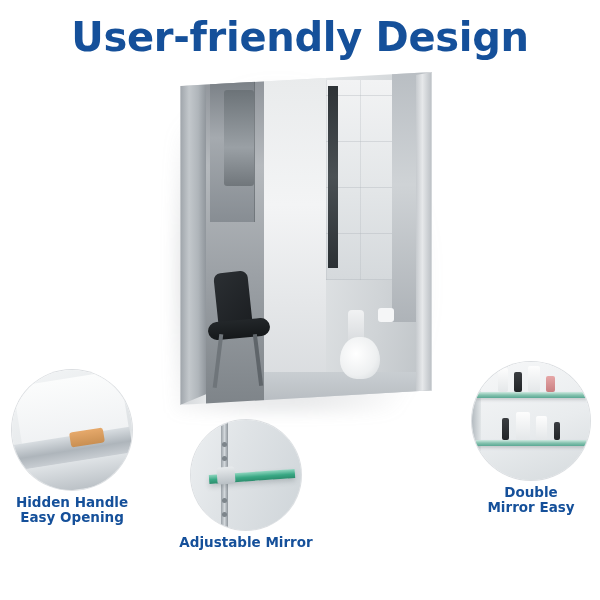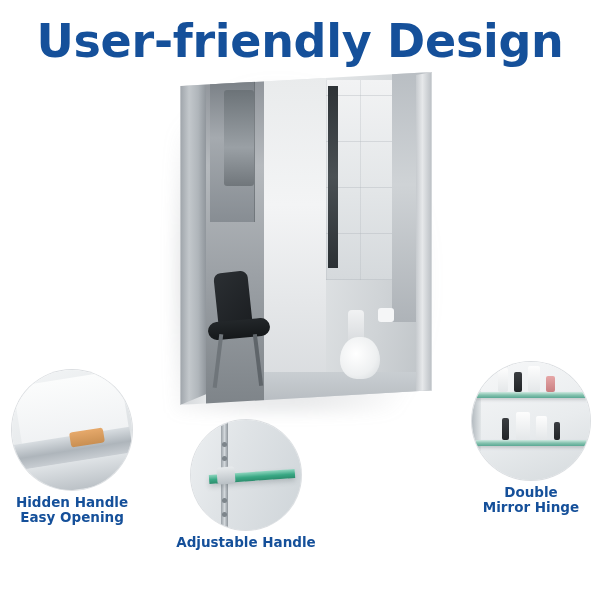--- a/index.html
+++ b/index.html
@@ -21,21 +21,21 @@
     height: 600px;
   }
 
   
   .headline {
     position: absolute;
     top: 14px;
     left: 0;
     width: 600px;
     text-align: center;
-    font-size: 46px;
+    font-size: 40px;
     font-weight: bold;
     letter-spacing: -0.3px;
     color: #15509a;
     font-family: "DejaVu Sans", sans-serif;
   }
 
   
   .hero {
     position: absolute;
     left: 180px;
@@ -353,36 +353,36 @@
     <div class="circle">
       <div class="s-wall"></div>
       <div class="s-post"></div>
       <div class="s-hole" style="top:22px"></div>
       <div class="s-hole" style="top:36px"></div>
       <div class="s-hole" style="top:78px"></div>
       <div class="s-hole" style="top:92px"></div>
       <div class="s-glass"></div>
       <div class="s-clip"></div>
     </div>
-    <div class="flabel">Adjustable Handle</div>
+    <div class="flabel">Adjustable Mirror</div>
   </div>
 
 
   <div class="feature f4">
     <div class="circle">
       <div class="d-back"></div>
       <div class="d-edge"></div>
       <div class="d-shelf" style="top:30px"></div>
       <div class="d-shelf" style="top:78px"></div>
       <div class="d-bottle" style="left:26px; top:6px; width:10px; height:24px;"></div>
       <div class="d-dark" style="left:42px; top:10px; width:8px; height:20px;"></div>
       <div class="d-bottle" style="left:56px; top:4px; width:12px; height:26px;"></div>
       <div class="d-pink" style="left:74px; top:14px; width:9px; height:16px;"></div>
       <div class="d-dark" style="left:30px; top:56px; width:7px; height:22px;"></div>
       <div class="d-bottle" style="left:44px; top:50px; width:14px; height:28px;"></div>
       <div class="d-bottle" style="left:64px; top:54px; width:11px; height:24px;"></div>
       <div class="d-dark" style="left:82px; top:60px; width:6px; height:18px;"></div>
     </div>
     <div class="flabel">Double
-Mirror Hinge</div>
+Mirror Easy</div>
   </div>
 
 </div>
 
 </body></html>

